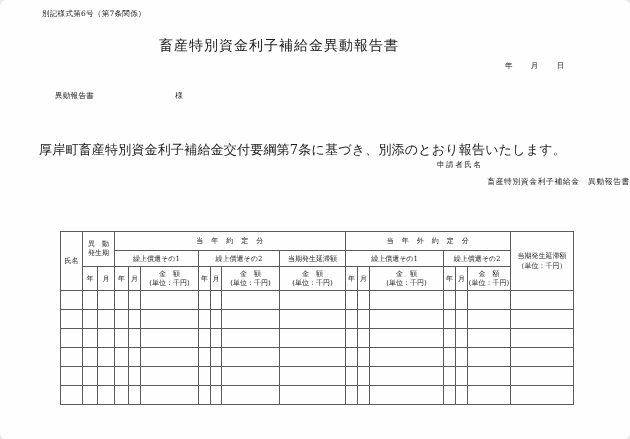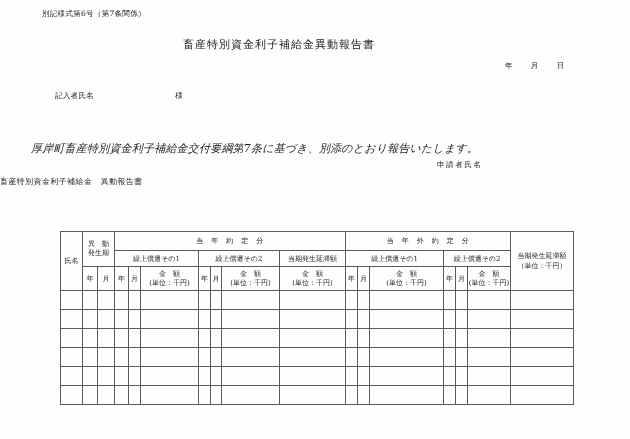--- a/index.html
+++ b/index.html
@@ -6,38 +6,39 @@
   html, body { background: #e8e8e8; }
   .page {
     position: relative;
     width: 630px;
     height: 439px;
     background: #fefefe;
     font-family: "DejaVu Serif", "Liberation Serif", serif;
     color: #1c1c1c;
     overflow: hidden;
     margin: 0 auto;
+    border-radius: 6px;
   }
   .abs { position: absolute; }
   .t75 { font-size: 7.5px; letter-spacing: 0.3px; }
   .form-number { left: 42px; top: 9px; }
   .main-title {
     left: 0; top: 37px; width: 558px;
-    text-align: center; font-size: 11px; letter-spacing: 1px;
+    text-align: center; font-size: 14px; letter-spacing: 1px;
   }
   .date-line { left: 505px; top: 61px; display: flex; gap: 18px; }
   .addressee-line {
     left: 55px; top: 91px; width: 128px;
     display: flex; justify-content: space-between;
   }
   .applicant { left: 437px; top: 112px; letter-spacing: 1.6px; margin-top: 48px; }
-  .intro { left: 31px; top: 141px; font-size: 11px; letter-spacing: 0.2px; font-style: italic; }
+  .intro { left: 39px; top: 141px; font-size: 13px; letter-spacing: 0.2px; }
   .table-title {
     left: 0; top: 176px; width: 630px;
-    text-align: left; font-size: 7.8px; letter-spacing: 0.6px;
+    text-align: right; font-size: 7.8px; letter-spacing: 0.6px;
   }
   .recorder {
     left: 443px; top: 209px; width: 128px; height: 14px;
     border-bottom: 0.9px solid #444;
     font-size: 7.5px; letter-spacing: 0.4px;
   }
   .report-table {
     position: absolute; left: 60px; top: 231px;
     border-collapse: collapse; table-layout: fixed;
     width: 514px;
@@ -70,21 +71,21 @@
 
   <div class="abs main-title">畜産特別資金利子補給金異動報告書</div>
 
   <div class="abs t75 date-line">
     <span>年</span>
     <span>月</span>
     <span>日</span>
   </div>
 
   <div class="abs t75 addressee-line">
-    <span>記入者氏名</span>
+    <span>異動報告書</span>
     <span>様</span>
   </div>
 
   <div class="abs t75 applicant">申請者氏名</div>
 
   <div class="abs intro">厚岸町畜産特別資金利子補給金交付要綱第7条に基づき、別添のとおり報告いたします。</div>
 
   <div class="abs table-title">畜産特別資金利子補給金　異動報告書</div>
 
 

